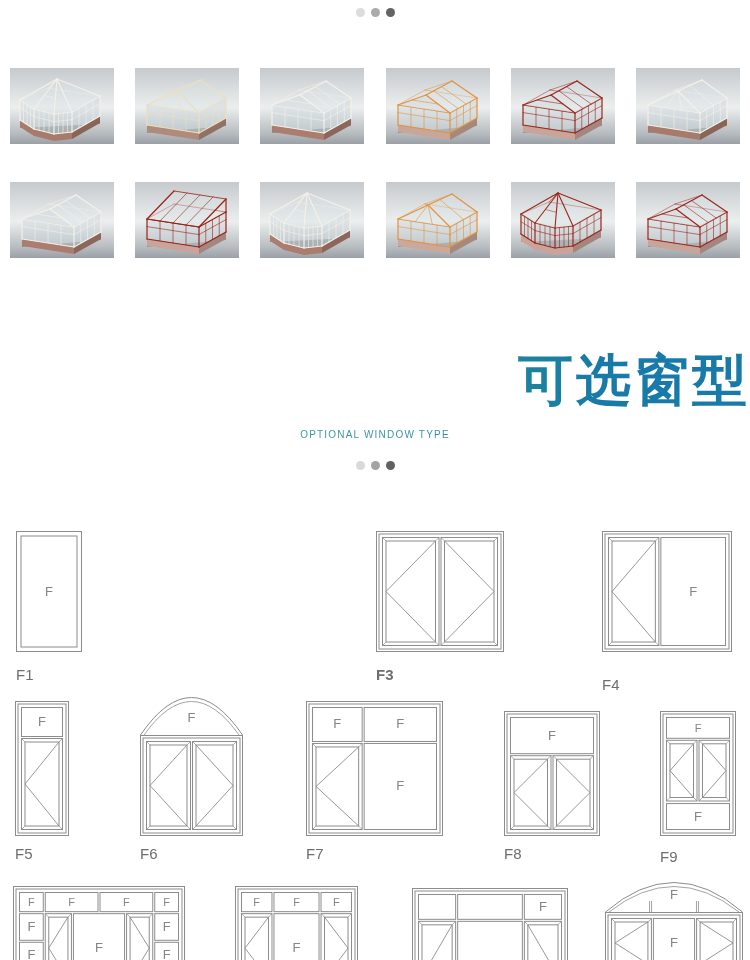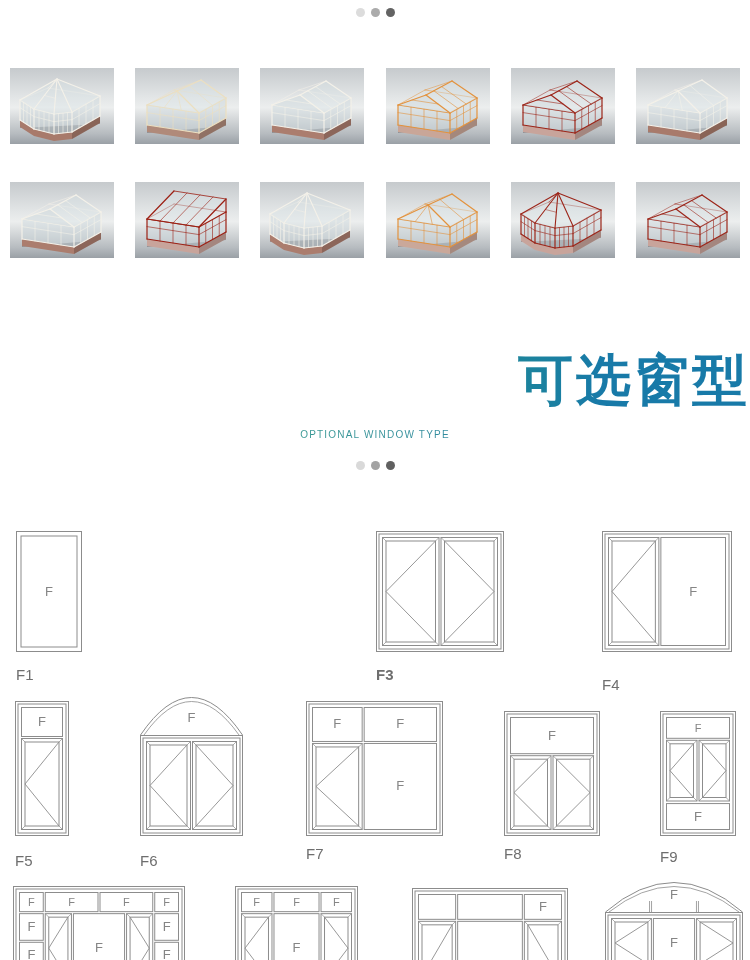--- a/index.html
+++ b/index.html
@@ -617,21 +617,21 @@
         <text x="27" y="25" fill="#858585" font-size="13" text-anchor="middle" font-family="inherit">F</text>
         <rect x="6.5" y="37.5" width="41" height="91" fill="none" stroke="#8c8c8c" stroke-width="1"></rect>
         <rect x="10" y="41" width="34" height="84" fill="none" stroke="#8c8c8c" stroke-width="1"></rect>
         <line x1="6.5" y1="37.5" x2="10" y2="41" stroke="#8c8c8c" stroke-width="0.7"></line>
         <line x1="47.5" y1="37.5" x2="44" y2="41" stroke="#8c8c8c" stroke-width="0.7"></line>
         <line x1="6.5" y1="128.5" x2="10" y2="125" stroke="#8c8c8c" stroke-width="0.7"></line>
         <line x1="47.5" y1="128.5" x2="44" y2="125" stroke="#8c8c8c" stroke-width="0.7"></line>
         <line x1="44" y1="41" x2="10" y2="83" stroke="#8c8c8c" stroke-width="0.9"></line>
         <line x1="10" y1="83" x2="44" y2="125" stroke="#8c8c8c" stroke-width="0.9"></line>
       </svg>
-      <div class="wlabel" style="margin-top: 16px;">F5</div>
+      <div class="wlabel" style="margin-top: 9px;">F5</div>
     </div>
     <div class="win" style="left: 140px; top: 177px; width: 103px; height: 139px;">
       <svg width="103" height="139" viewBox="0 0 103 139">
         <path d="M0.5 38 Q 51.5 -37 102.5 38" fill="none" stroke="#8c8c8c" stroke-width="1"></path>
         <path d="M4 38 Q 51.5 -29 99 38" fill="none" stroke="#8c8c8c" stroke-width="0.8"></path>
         <text x="51.5" y="25" fill="#858585" font-size="13" text-anchor="middle" font-family="inherit">F</text>
         <rect x="0.5" y="38.5" width="102" height="100" fill="none" stroke="#8c8c8c" stroke-width="1"></rect>
         <rect x="3" y="41" width="97" height="95" fill="none" stroke="#8c8c8c" stroke-width="1"></rect>
         <rect x="6.5" y="44.5" width="44" height="88" fill="none" stroke="#8c8c8c" stroke-width="1"></rect>
         <rect x="10" y="48" width="37" height="81" fill="none" stroke="#8c8c8c" stroke-width="1"></rect>
@@ -643,21 +643,21 @@
         <line x1="10" y1="88.5" x2="47" y2="129" stroke="#8c8c8c" stroke-width="0.9"></line>
         <rect x="52.5" y="44.5" width="44" height="88" fill="none" stroke="#8c8c8c" stroke-width="1"></rect>
         <rect x="56" y="48" width="37" height="81" fill="none" stroke="#8c8c8c" stroke-width="1"></rect>
         <line x1="52.5" y1="44.5" x2="56" y2="48" stroke="#8c8c8c" stroke-width="0.7"></line>
         <line x1="96.5" y1="44.5" x2="93" y2="48" stroke="#8c8c8c" stroke-width="0.7"></line>
         <line x1="52.5" y1="132.5" x2="56" y2="129" stroke="#8c8c8c" stroke-width="0.7"></line>
         <line x1="96.5" y1="132.5" x2="93" y2="129" stroke="#8c8c8c" stroke-width="0.7"></line>
         <line x1="56" y1="48" x2="93" y2="88.5" stroke="#8c8c8c" stroke-width="0.9"></line>
         <line x1="93" y1="88.5" x2="56" y2="129" stroke="#8c8c8c" stroke-width="0.9"></line>
       </svg>
-      <div class="wlabel" style="margin-top: 16px;">F6</div>
+      <div class="wlabel" style="margin-top: 9px;">F6</div>
     </div>
     <div class="win" style="left: 306px; top: 181px; width: 137px; height: 135px;">
       <svg width="137" height="135" viewBox="0 0 137 135">
         <rect x="0.5" y="0.5" width="136" height="134" fill="none" stroke="#8c8c8c" stroke-width="1"></rect>
         <rect x="3" y="3" width="131" height="129" fill="none" stroke="#8c8c8c" stroke-width="1"></rect>
         <rect x="6.5" y="6.5" width="49.66" height="33.96" fill="none" stroke="#8c8c8c" stroke-width="1"></rect>
         <text x="31.33" y="27.48" fill="#858585" font-size="13" text-anchor="middle" font-family="inherit">F</text>
         <rect x="58.16" y="6.5" width="72.33999999999999" height="33.96" fill="none" stroke="#8c8c8c" stroke-width="1"></rect>
         <text x="94.32999999999998" y="27.48" fill="#858585" font-size="13" text-anchor="middle" font-family="inherit">F</text>
         <rect x="6.5" y="42.46" width="49.66" height="86.03999999999999" fill="none" stroke="#8c8c8c" stroke-width="1"></rect>

